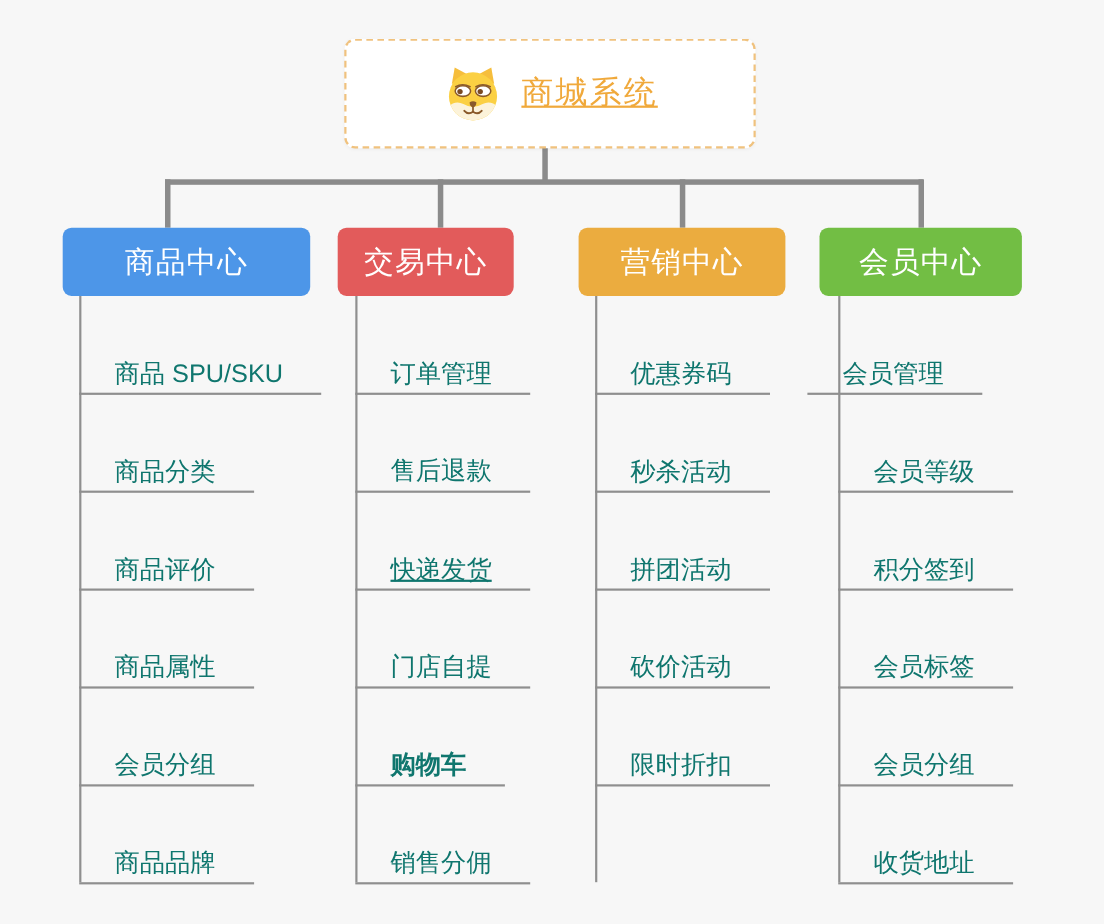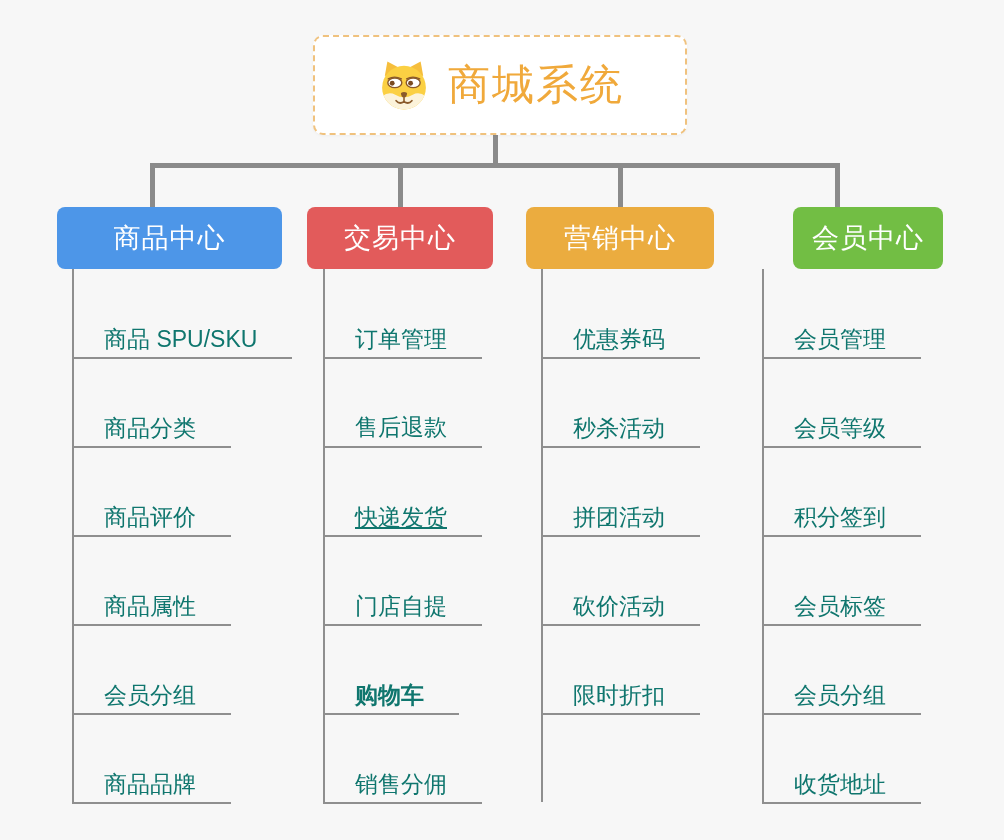--- a/index.html
+++ b/index.html
@@ -10,21 +10,21 @@
   
   .conn{position:absolute;background:#8B8B8B;}
   .leafline{position:absolute;background:#8F8F8F;width:2px;}
   
   .root{
     position:absolute;left:313px;top:35px;width:374px;height:100px;
     background:#FFFFFF;border:2px dashed #F0C27E;border-radius:10px;
     box-sizing:border-box;display:flex;align-items:center;justify-content:center;gap:16px;
     box-shadow:0 1px 3px rgba(0,0,0,0.04);
   }
-  .root-title{font-size:42px;color:#F0A93B;letter-spacing:2px;white-space:nowrap;}
+  .root-title{font-size:29px;color:#F0A93B;letter-spacing:2px;white-space:nowrap;text-decoration:underline;}
   .dog{width:56px;height:56px;display:inline-flex;}
   
   .branch{
     position:absolute;top:207px;height:62px;border-radius:8px;
     display:flex;align-items:center;justify-content:center;
     color:#FFFFFF;font-size:27px;letter-spacing:1px;cursor:default;
   }
   .b0{background:#4D96E8;}
   .b1{background:#E25B5B;}
   .b2{background:#EBAC3F;}
@@ -74,27 +74,27 @@
         <path d="M32 46.5 L32 51" stroke="#8A5A2B" stroke-width="1.8" stroke-linecap="round"></path>
         <path d="M23 50 Q27 54.5 32 51 Q37 54.5 41 50" stroke="#8A5A2B" stroke-width="2" fill="none" stroke-linecap="round"></path>
       </svg>
     </span>
     <span class="root-title">商城系统</span>
   </div>
 
   <div class="branch b0" style="left:57px;width:225px;font-family:Liberation Serif, serif;">
       <span>商品中心</span>
     </div>
-  <div class="branch b1" style="left:307px;width:186px;">
+  <div class="branch b1" style="left:307px;width:160px;">
       <span>交易中心</span>
     </div>
   <div class="branch b2" style="left:526px;width:188px;">
       <span>营销中心</span>
     </div>
-  <div class="branch b3" style="left:745px;width:150px;margin-left:48px;">
+  <div class="branch b3" style="left:745px;width:184px;">
       <span>会员中心</span>
     </div>
 
   <div class="leaf" style="left:72px;top:323px;">商品 SPU/SKU</div>
   <div class="leaf" style="left:72px;top:412px;">商品分类</div>
   <div class="leaf" style="left:72px;top:501px;">商品评价</div>
   <div class="leaf" style="left:72px;top:590px;">商品属性</div>
   <div class="leaf" style="left:72px;top:679px;">会员分组</div>
   <div class="leaf" style="left:72px;top:768px;">商品品牌</div>
 
@@ -104,20 +104,20 @@
   <div class="leaf" style="left:323px;top:590px;">门店自提</div>
   <div class="leaf" style="left:323px;top:679px;font-weight:bold;">购物车</div>
   <div class="leaf" style="left:323px;top:768px;">销售分佣</div>
 
   <div class="leaf" style="left:541px;top:323px;">优惠券码</div>
   <div class="leaf" style="left:541px;top:412px;">秒杀活动</div>
   <div class="leaf" style="left:541px;top:501px;">拼团活动</div>
   <div class="leaf" style="left:541px;top:590px;">砍价活动</div>
   <div class="leaf" style="left:541px;top:679px;">限时折扣</div>
 
-  <div class="leaf" style="left:762px;top:323px;">会员管理</div>
+  <div class="leaf" style="left:734px;top:323px;">会员管理</div>
   <div class="leaf" style="left:762px;top:412px;">会员等级</div>
   <div class="leaf" style="left:762px;top:501px;">积分签到</div>
   <div class="leaf" style="left:762px;top:590px;">会员标签</div>
   <div class="leaf" style="left:762px;top:679px;">会员分组</div>
   <div class="leaf" style="left:762px;top:768px;">收货地址</div>
 
 </div>
 
 </body></html>

